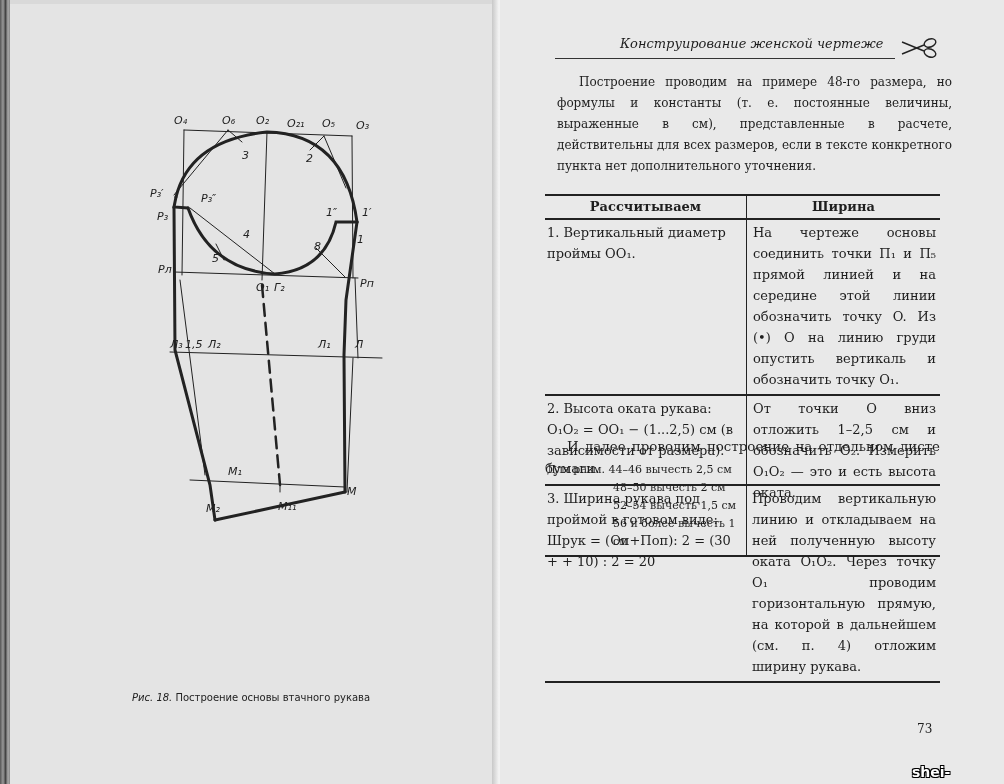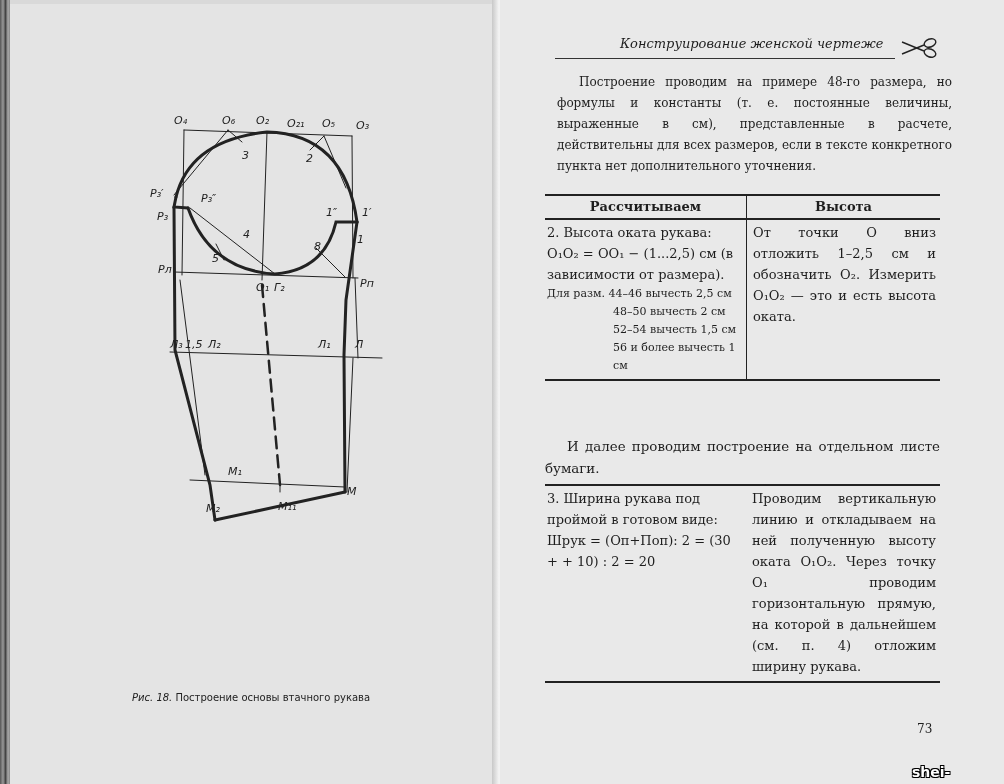--- a/index.html
+++ b/index.html
@@ -133,21 +133,25 @@
 </svg>
 
 <div class="intro">
   <p>Построение проводим на примере 48-го размера, но формулы и константы (т. е. постоянные величины, выраженные в см), представленные в расчете, действительны для всех размеров, если в тексте конкретного пункта нет дополнительного уточнения.</p>
 </div>
 
 <table class="tbl" style="top:194px;">
   <tbody>
       <tr>
     <th class="c1">Рассчитываем</th>
-    <th>Высота</th>
+    <th>Ширина</th>
+  </tr>
+  <tr class="sep">
+    <td class="c1" style="height:118px;">1. Вертикальный диаметр проймы OO₁.</td>
+    <td class="c2">На чертеже основы соединить точки П₁ и П₅ прямой линией и на середине этой линии обозначить точку O. Из (•) O на линию груди опустить вертикаль и обозначить точку O₁.</td>
   </tr>
   <tr class="sep">
     <td class="c1">
       <div>2. Высота оката рукава: O₁O₂ = OO₁ − (1...2,5) см (в зависимости от размера).</div>
       <div class="small">
         <span>Для разм.</span>
         <span>44–46 вычесть 2,5 см</span>
         <span class="indent-r">48–50 вычесть 2 см</span>
         <span class="indent-r">52–54 вычесть 1,5 см</span>
         <span class="indent-r">56 и более вычесть 1 см</span>

